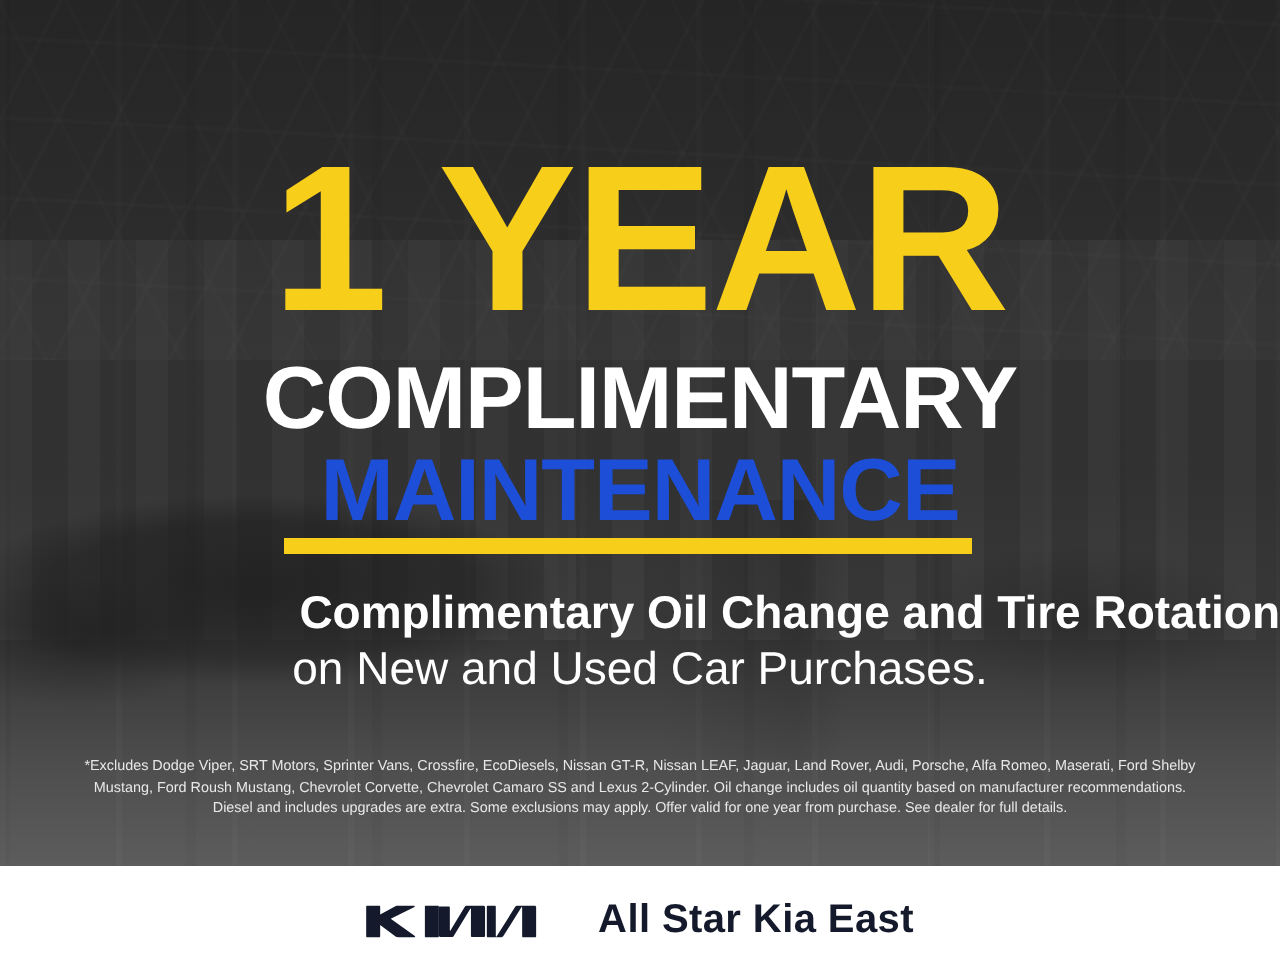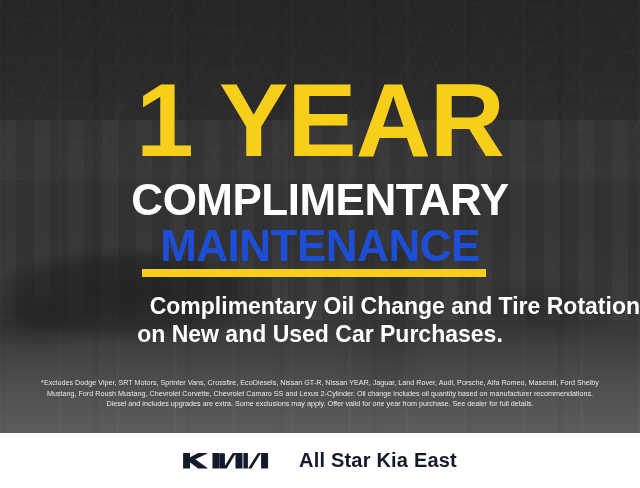--- a/index.html
+++ b/index.html
@@ -170,21 +170,21 @@
     color: #ffffff;
     text-align: right;
   }
   .offer-line2 {
     position: absolute;
     left: 0;
     top: 320px;
     width: 640px;
     font-size: 23px;
     line-height: 28px;
-    font-weight: bold;
+    font-weight: normal;
     color: #ffffff;
   }
 
   .disclaimer {
     position: absolute;
     left: 14px;
     top: 378px;
     width: 612px;
     font-size: 7.2px;
     line-height: 10.5px;
@@ -242,21 +242,21 @@
 
     <div class="headline-sub2">MAINTENANCE</div>
 
     <div class="divider"></div>
 
     <div class="offer-line1">Complimentary Oil Change and Tire Rotation</div>
 
     <div class="offer-line2">on New and Used Car Purchases.</div>
 
     <div class="disclaimer">
-      <div>*Excludes Dodge Viper, SRT Motors, Sprinter Vans, Crossfire, EcoDiesels, Nissan GT-R, Nissan YEAR, Jaguar, Land Rover, Audi, Porsche, Alfa Romeo, Maserati, Ford Shelby</div>
+      <div>*Excludes Dodge Viper, SRT Motors, Sprinter Vans, Crossfire, EcoDiesels, Nissan GT-R, Nissan LEAF, Jaguar, Land Rover, Audi, Porsche, Alfa Romeo, Maserati, Ford Shelby</div>
       <div>Mustang, Ford Roush Mustang, Chevrolet Corvette, Chevrolet Camaro SS and Lexus 2-Cylinder. Oil change includes oil quantity based on manufacturer recommendations.</div>
       <div>Diesel and includes upgrades are extra. Some exclusions may apply. Offer valid for one year from purchase. See dealer for full details.</div>
     </div>
 
   </div>
 
   <div class="footer">
     <svg class="kia-logo" viewBox="0 0 300 84" aria-hidden="true">
       <path fill="#141A2B" d="M118.5 66.5h22.3c1.0 0 1.6-.4 2.0-1.2l27.0-44.6c.5-.9 1.3-.8 1.3.4v43.4c0 1.2.7 2.0 1.9 2.0h19.2c1.2 0 1.9-.8 1.9-2.0V18.6c0-2.0-1.0-2.9-2.8-2.9h-26.4c-2.1 0-3.2.6-4.3 2.4l-22.9 37.6c-.4.7-1.0.5-1.0-.2V18.6c0-1.2-.7-2.0-1.9-2.0h-14.2c-1.2 0-1.9.8-1.9 2.0v44.7c0 2.1 1.1 3.2 2.8 3.2z"></path>
       <path fill="#141A2B" d="M96.0 65.1c0 1.0.6 1.7 1.6 1.7h19.6c1.0 0 1.6-.7 1.6-1.7V17.3c0-1.0-.6-1.7-1.6-1.7H97.6c-1.0 0-1.6.7-1.6 1.7v47.8z"></path>

